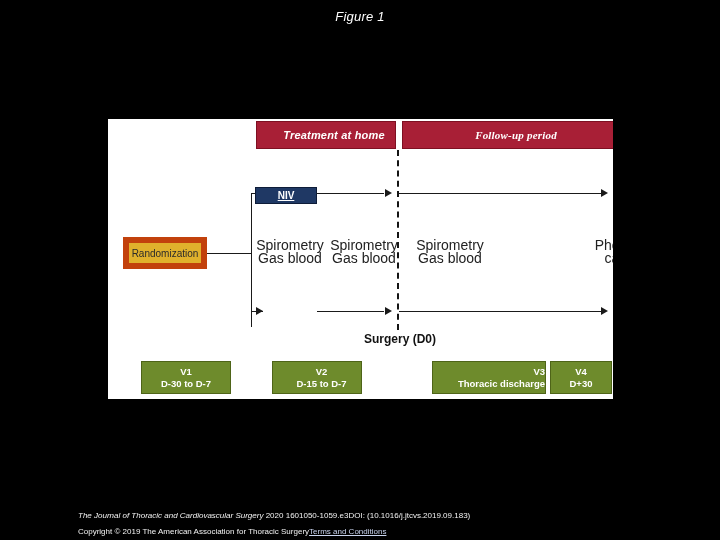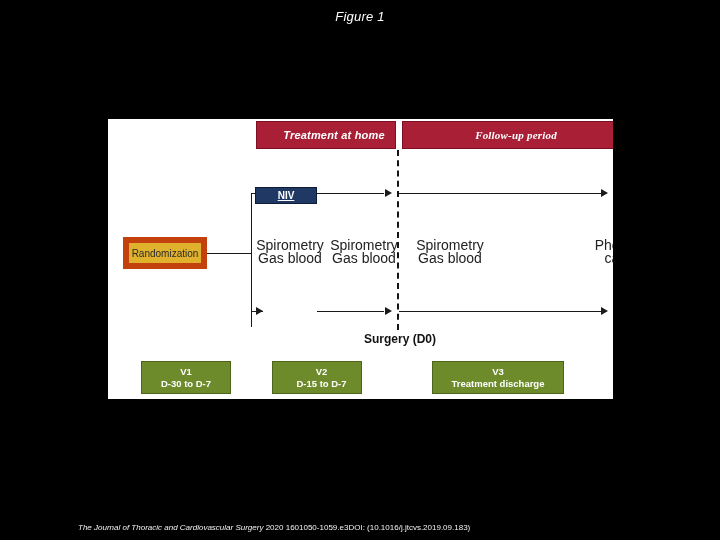--- a/index.html
+++ b/index.html
@@ -176,38 +176,37 @@
     line-height: 12px;
     text-align: center;
     display: flex;
     flex-direction: column;
     align-items: center;
     justify-content: center;
     margin-left: 24px;
   }
   #visit-v1 { left: 9px;   top: 242px; width: 90px;  height: 33px; }
   #visit-v2 { left: 140px; top: 242px; width: 90px;  height: 33px; padding-left: 9px; }
-  #visit-v3 { left: 300px; top: 242px; width: 132px; height: 33px; }
+  #visit-v3 { left: 300px; top: 242px; width: 114px; height: 33px; align-items: flex-end; }
   #visit-v4 { left: 418px; top: 242px; width: 62px;  height: 33px; }
   #visit-v5 { left: 490px; top: 242px; width: 62px;  height: 33px; }
 
   
   #footer {
     position: absolute;
     left: 78px;
     top: 510px;
     width: 620px;
   }
   #citation-line {
     font-size: 8px;
     font-style: italic;
     color: #f2f2f2;
     white-space: nowrap;
     line-height: 12px;
-    margin-top: 12px;
   }
   #citation-line .plain { font-style: normal; }
   #copyright-line {
     font-size: 8px;
     color: #f2f2f2;
     white-space: nowrap;
     line-height: 12px;
     margin-top: 4px;
   }
   #terms-link {
@@ -268,27 +267,34 @@
   <div class="visit-box" id="visit-v1">
     <div>V1</div>
     <div>D-30 to D-7</div>
   </div>
   <div class="visit-box" id="visit-v2">
     <div>V2</div>
     <div>D-15 to D-7</div>
   </div>
   <div class="visit-box" id="visit-v3">
     <div>V3</div>
-    <div>Treatment discharge</div>
+    <div>Thoracic discharge</div>
+  </div>
+  <div class="visit-box" id="visit-v4">
+    <div>V4</div>
+    <div>D+30</div>
   </div>
   <div class="visit-box" id="visit-v5">
     
     
   </div>
 
 </div>
 
 <div id="footer">
   <div id="citation-line">
     <span>The Journal of Thoracic and Cardiovascular Surgery</span>
     <span class="plain">2020 1601050-1059.e3DOI: (10.1016/j.jtcvs.2019.09.183)</span>
   </div>
+  <div id="copyright-line">
+    <span>Copyright © 2019 The American Association for Thoracic Surgery</span><a id="terms-link" href="#">Terms and Conditions</a>
+  </div>
 </div>
 
 </body></html>

